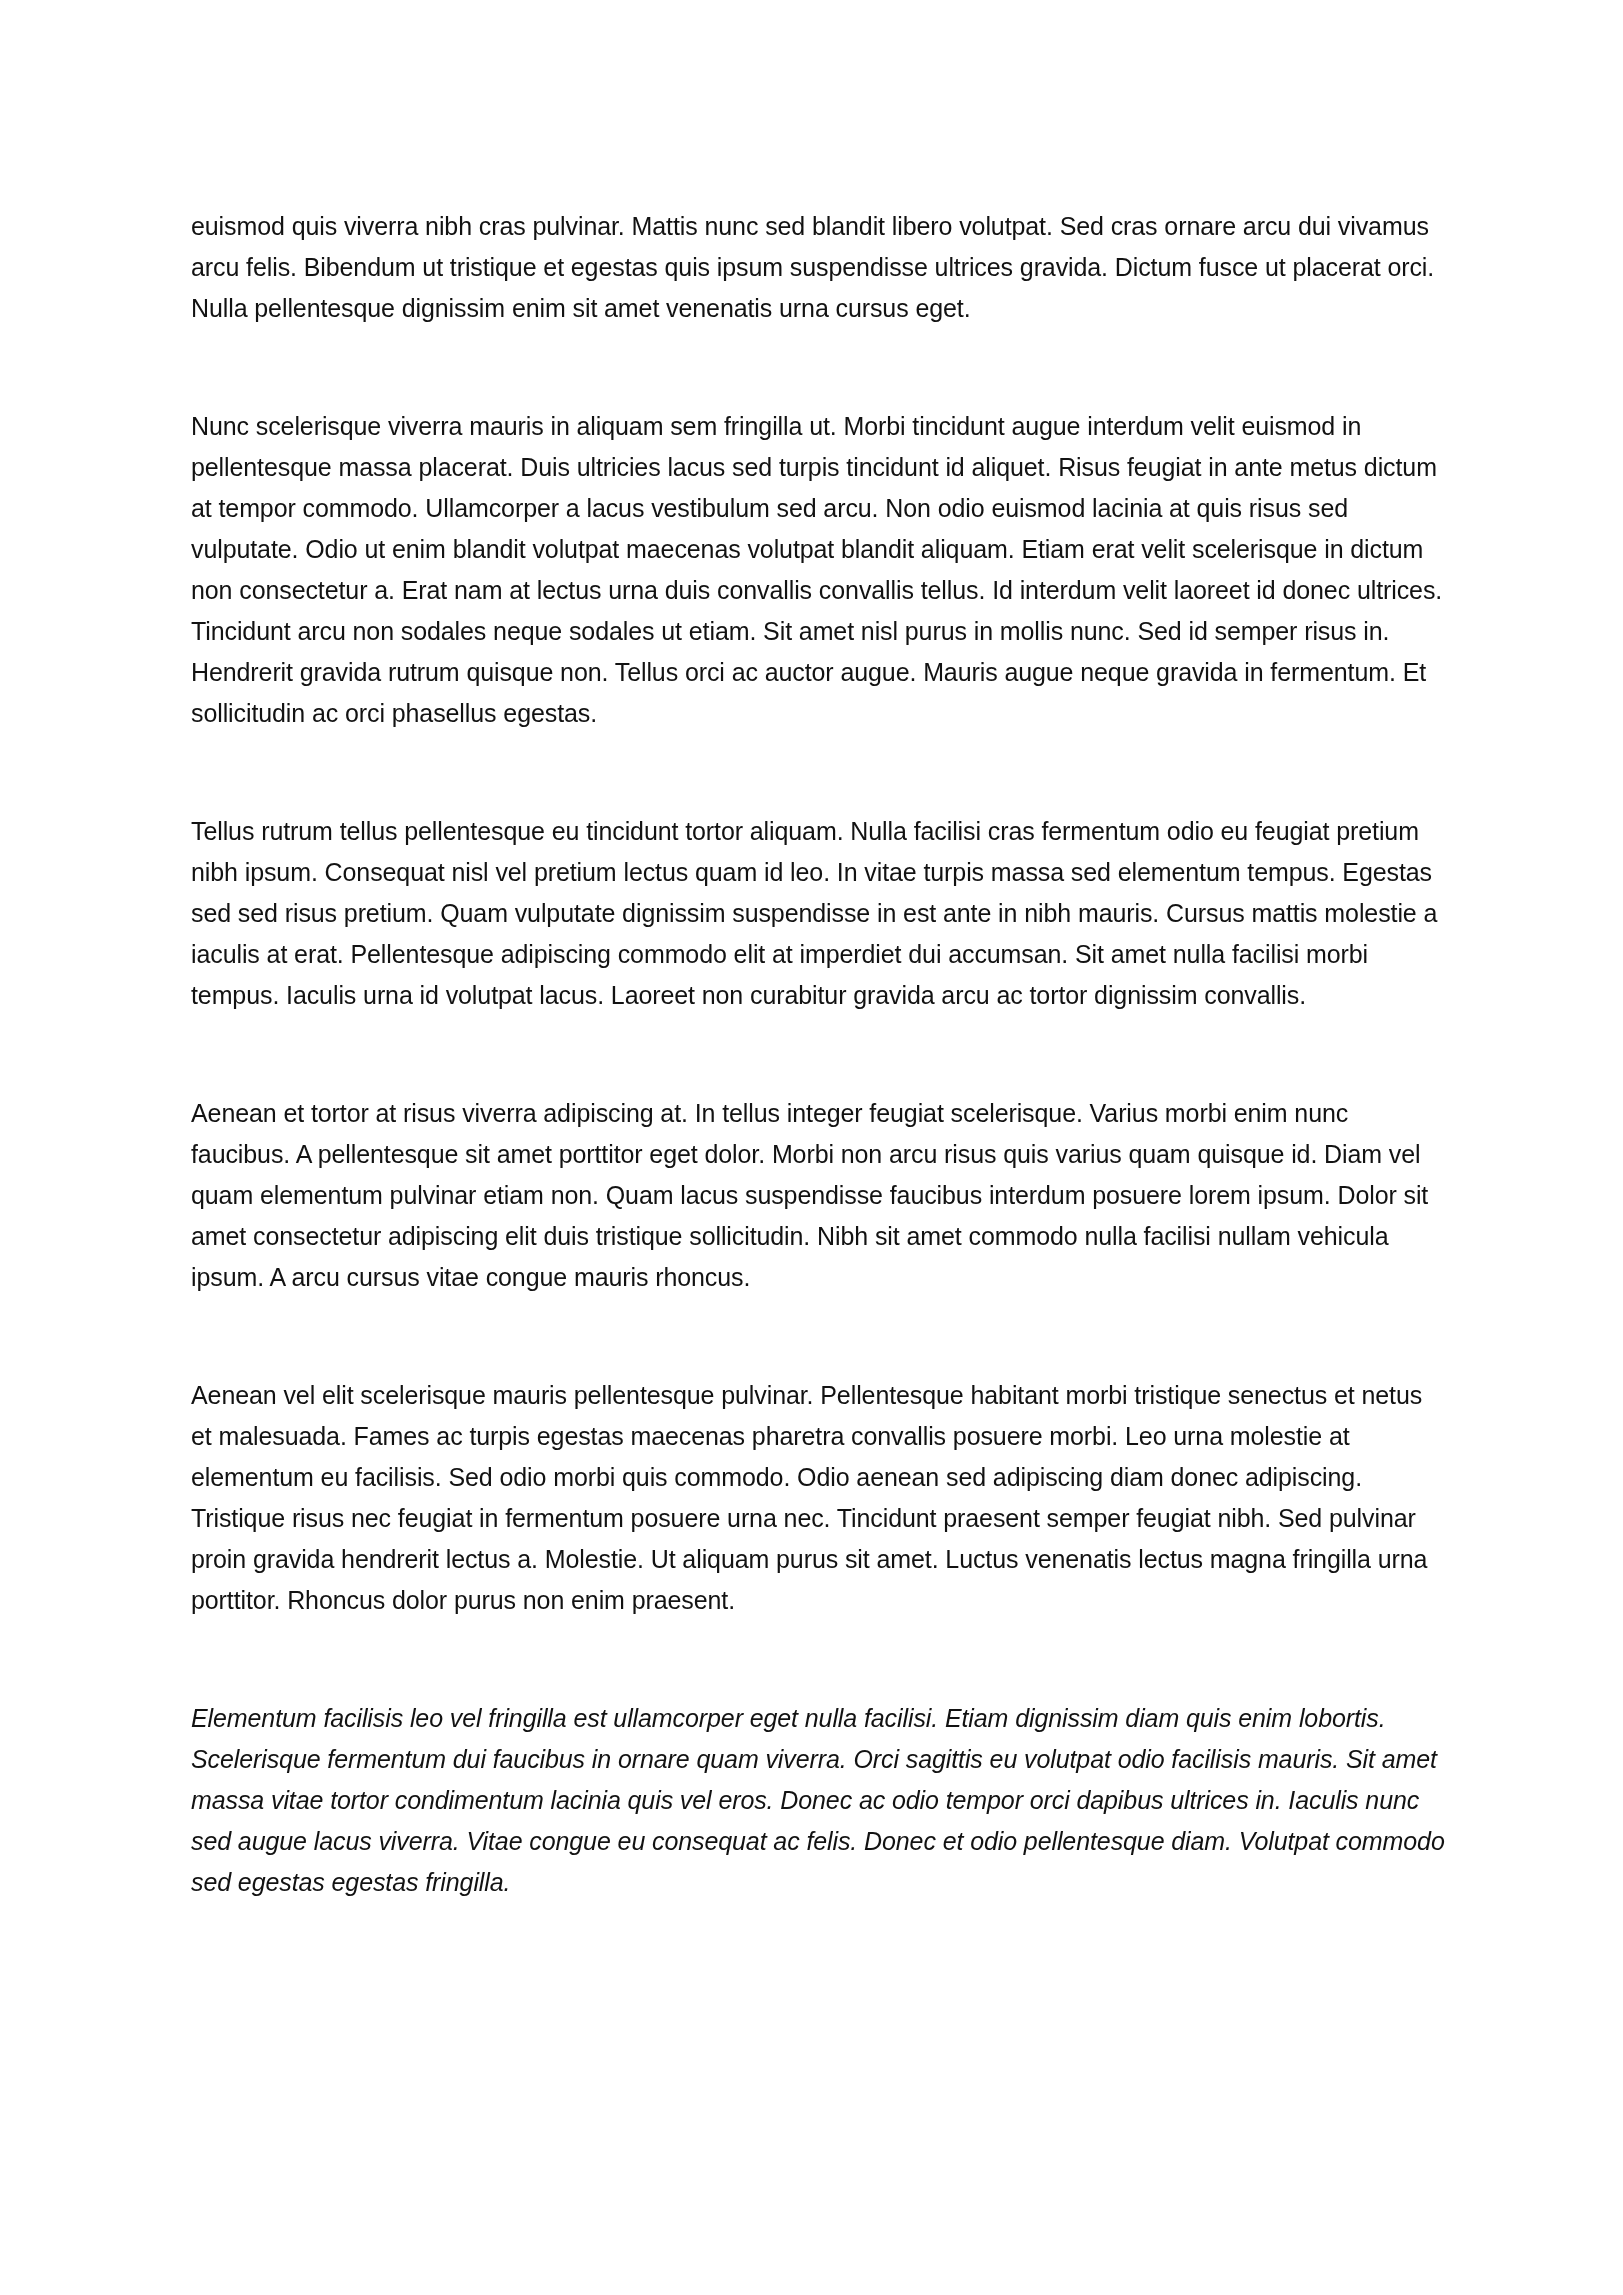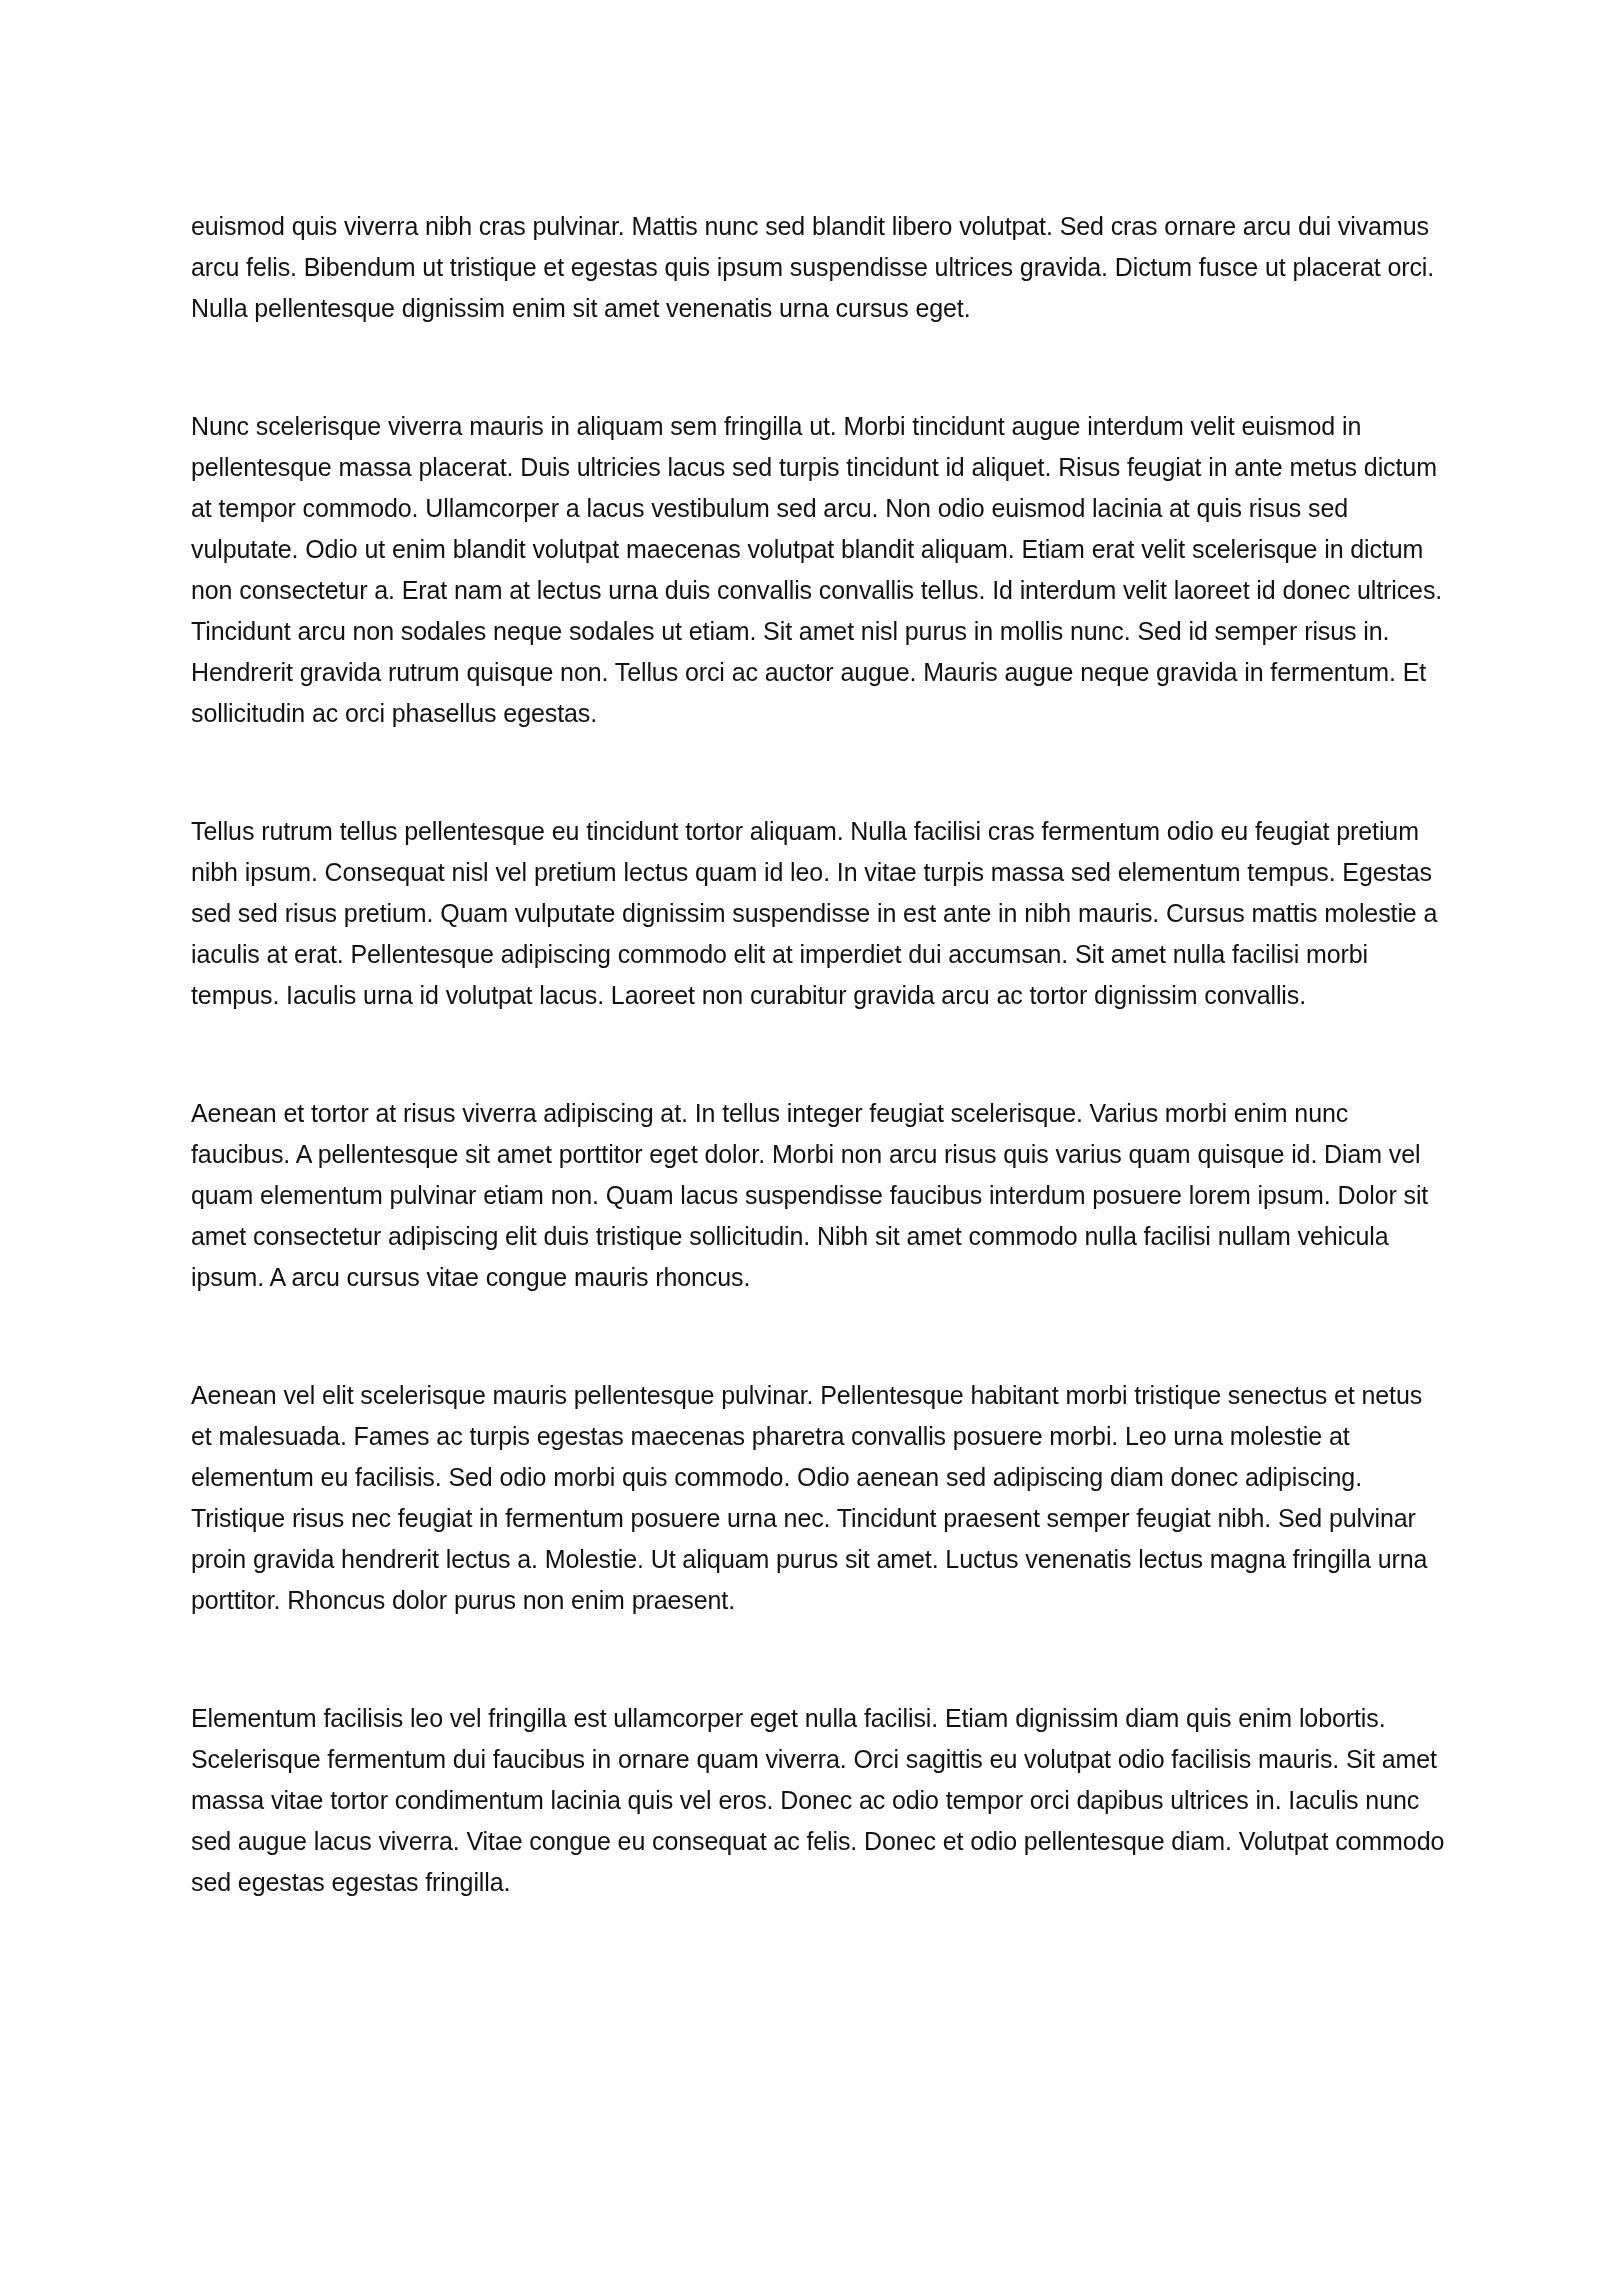--- a/index.html
+++ b/index.html
@@ -32,20 +32,21 @@
     margin: 0 0 77px 0;
     font-size: 25px;
     line-height: 41px;
     letter-spacing: -0.1px;
     color: #121212;
     text-align: left;
     font-weight: 400;
   }
   .content p:last-child {
     margin-bottom: 0;
+    font-style: italic;
   }
 </style>
 </head>
 <body>
 
 <div class="page">
   <div class="content">
     <p>euismod quis viverra nibh cras pulvinar. Mattis nunc sed blandit libero volutpat. Sed cras ornare arcu dui vivamus arcu felis. Bibendum ut tristique et egestas quis ipsum suspendisse ultrices gravida. Dictum fusce ut placerat orci. Nulla pellentesque dignissim enim sit amet venenatis urna cursus eget.</p>
     <p>Nunc scelerisque viverra mauris in aliquam sem fringilla ut. Morbi tincidunt augue interdum velit euismod in pellentesque massa placerat. Duis ultricies lacus sed turpis tincidunt id aliquet. Risus feugiat in ante metus dictum at tempor commodo. Ullamcorper a lacus vestibulum sed arcu. Non odio euismod lacinia at quis risus sed vulputate. Odio ut enim blandit volutpat maecenas volutpat blandit aliquam. Etiam erat velit scelerisque in dictum non consectetur a. Erat nam at lectus urna duis convallis convallis tellus. Id interdum velit laoreet id donec ultrices. Tincidunt arcu non sodales neque sodales ut etiam. Sit amet nisl purus in mollis nunc. Sed id semper risus in. Hendrerit gravida rutrum quisque non. Tellus orci ac auctor augue. Mauris augue neque gravida in fermentum. Et sollicitudin ac orci phasellus egestas.</p>
     <p>Tellus rutrum tellus pellentesque eu tincidunt tortor aliquam. Nulla facilisi cras fermentum odio eu feugiat pretium nibh ipsum. Consequat nisl vel pretium lectus quam id leo. In vitae turpis massa sed elementum tempus. Egestas sed sed risus pretium. Quam vulputate dignissim suspendisse in est ante in nibh mauris. Cursus mattis molestie a iaculis at erat. Pellentesque adipiscing commodo elit at imperdiet dui accumsan. Sit amet nulla facilisi morbi tempus. Iaculis urna id volutpat lacus. Laoreet non curabitur gravida arcu ac tortor dignissim convallis.</p>

